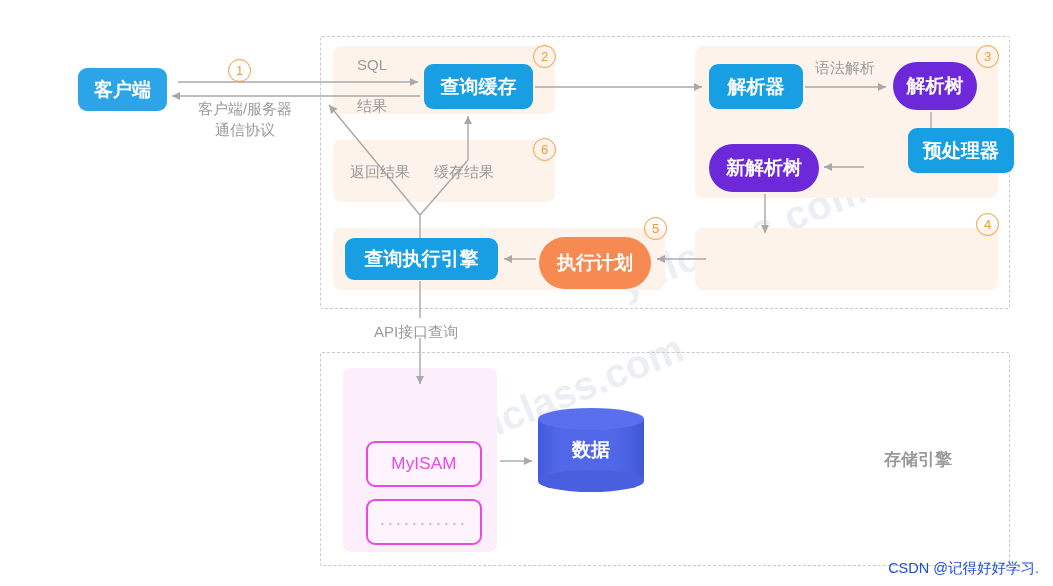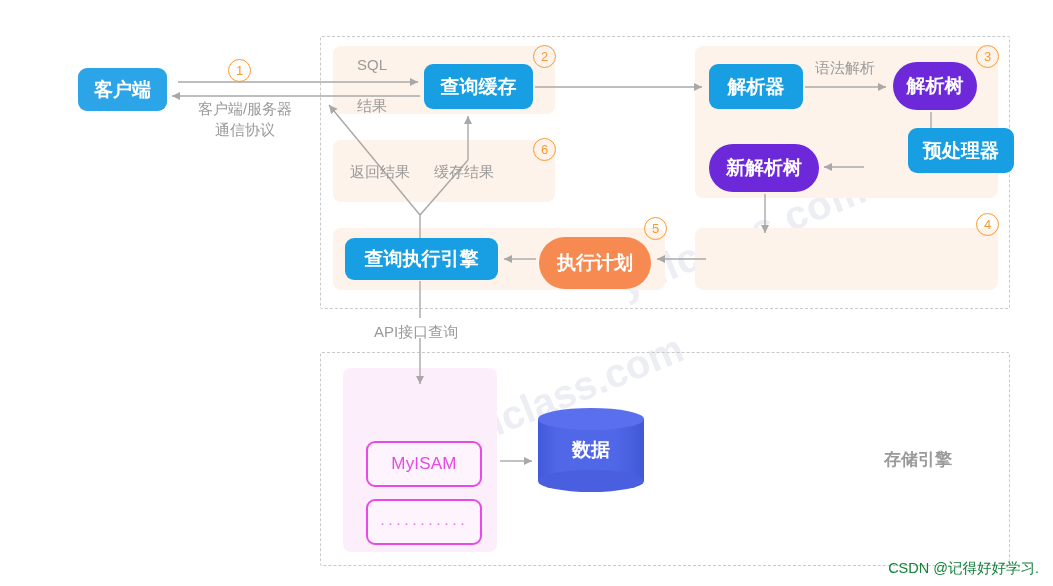--- a/index.html
+++ b/index.html
@@ -134,21 +134,21 @@
     color:#eceef4;font-size:40px;font-weight:700;white-space:nowrap;
     letter-spacing:1px;
   }
   #wm-diag2{
     position:absolute;left:440px;top:420px;
     transform:rotate(-22deg);transform-origin:left top;
     color:#eceef4;font-size:40px;font-weight:700;white-space:nowrap;
   }
   #wm-csdn{
     position:absolute;right:14px;bottom:8px;
-    color:#15803d;font-size:14.5px;white-space:nowrap;
+    color:#1d4ed8;font-size:14.5px;white-space:nowrap;
   }
 </style>
 </head>
 <body>
 
 <div id="stage">
 
   <div id="wm-diag">ydlclass.com</div>
   <div id="wm-diag2">ydlclass.com</div>
 

